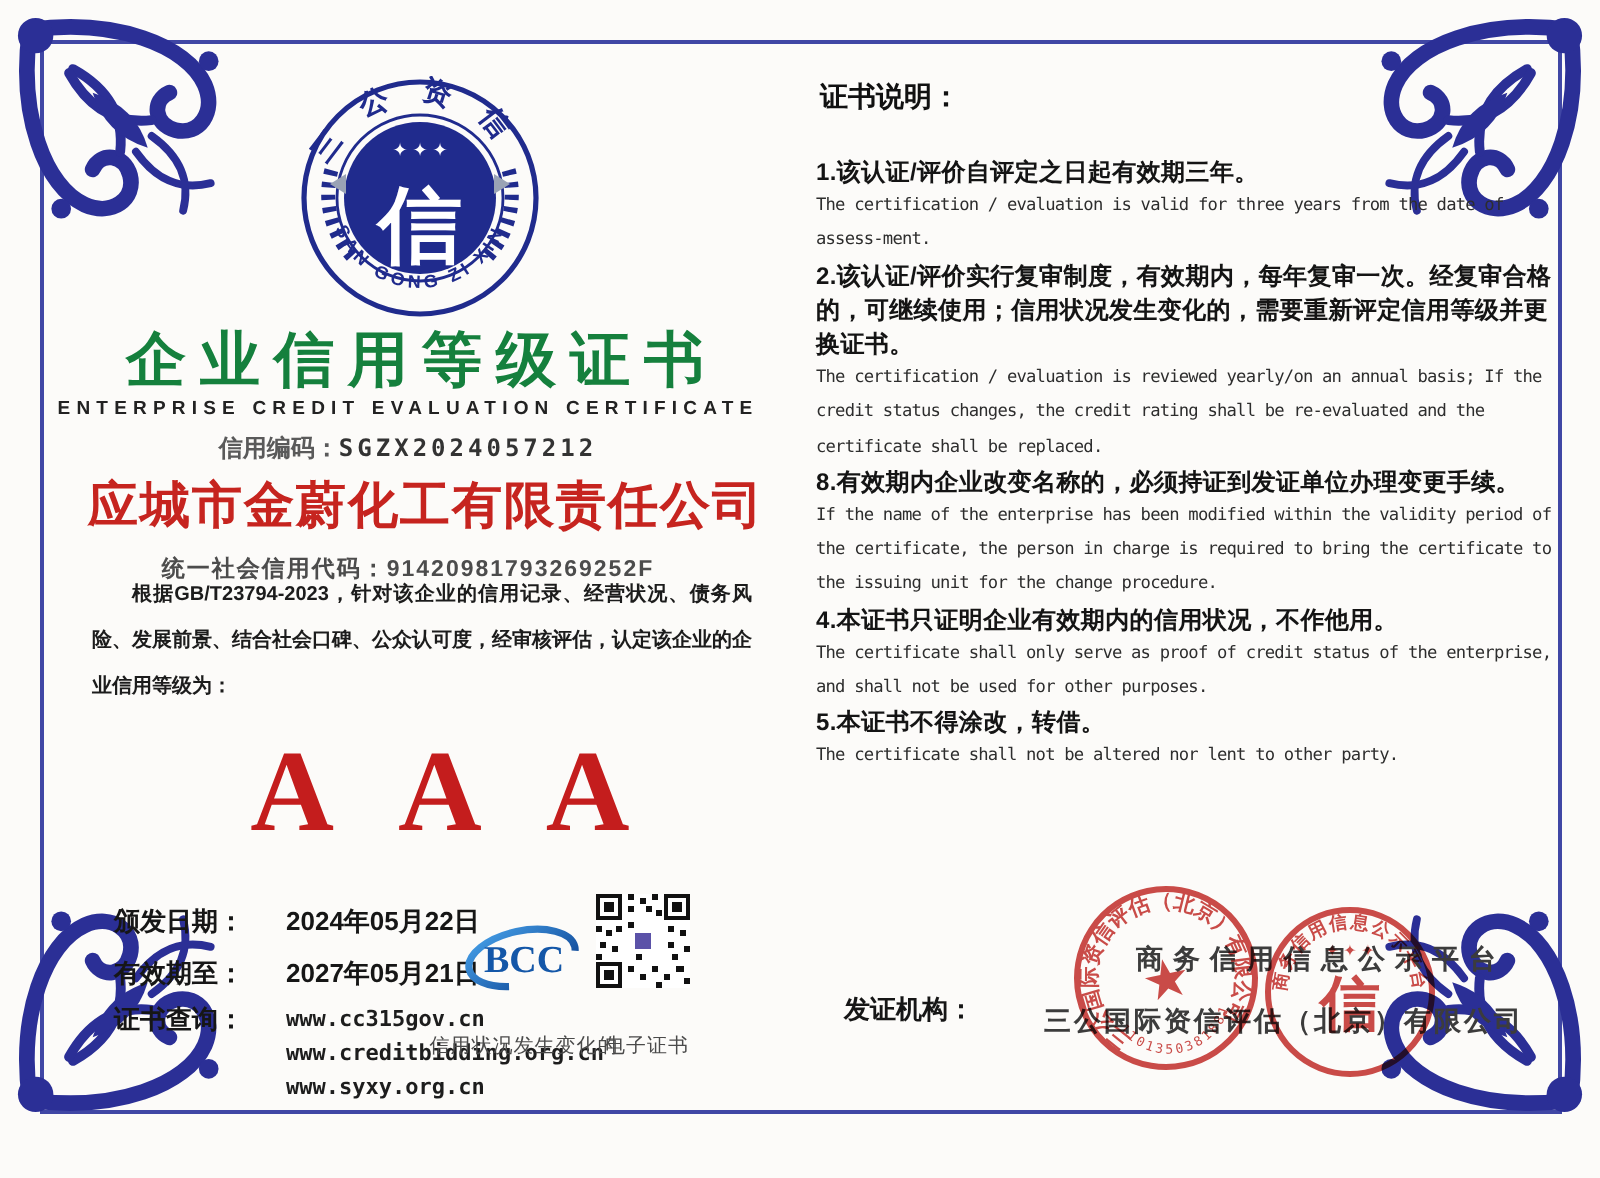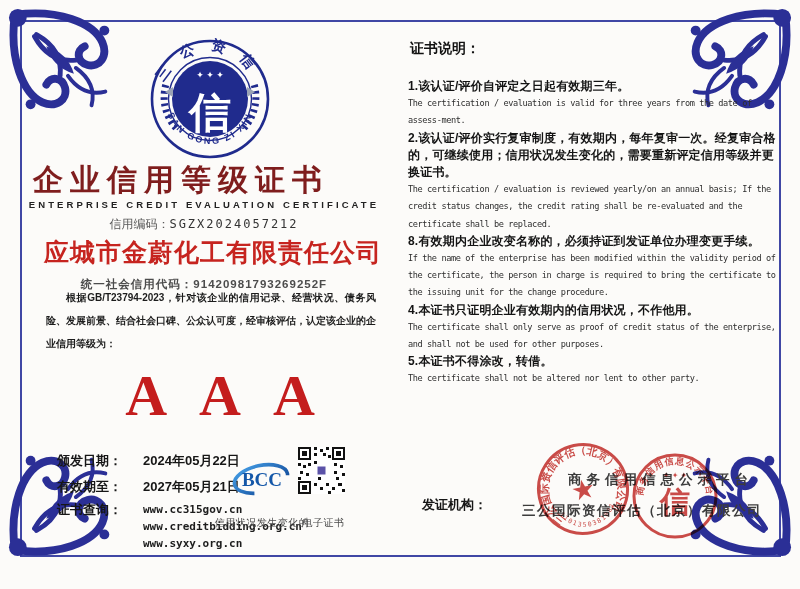--- a/index.html
+++ b/index.html
@@ -8,27 +8,27 @@
   .frame{position:absolute;left:20px;top:20px;width:761px;height:537px;
          border:2px solid #4047a5;box-sizing:border-box;}
   .corner{position:absolute;width:118px;height:118px;pointer-events:none;}
   .tl{left:7px;top:7px;}
   .tr{left:675px;top:7px;transform:scaleX(-1);}
   .bl{left:7px;top:440px;transform:scaleY(-1);}
   .br{left:675px;top:440px;transform:scale(-1,-1);}
 
   
   .logo{position:absolute;left:149px;top:38px;}
-  .title{position:absolute;left:26px;top:160px;width:356px;text-align:left;
-         font-size:30px;font-weight:bold;letter-spacing:7px;padding-left:7px;color:#7f1d1d;
+  .title{position:absolute;left:26px;top:160px;width:356px;text-align:center;
+         font-size:30px;font-weight:bold;letter-spacing:7px;padding-left:7px;color:#15803d;
          font-family:"Liberation Serif",serif;}
   .subtitle{position:absolute;left:26px;top:199px;width:356px;text-align:center;
             font-size:9.5px;font-weight:bold;letter-spacing:3.1px;color:#222;}
   .codeline{position:absolute;left:26px;top:216px;width:356px;text-align:center;
-            font-size:12px;font-weight:normal;color:#5a5a5a;}
+            font-size:12px;font-weight:bold;color:#5a5a5a;}
   .codeline .val{color:#333;letter-spacing:2px;font-family:"DejaVu Sans Mono",monospace;}
   .company{position:absolute;left:26px;top:236px;width:356px;text-align:right;
            font-size:25px;font-weight:bold;color:#c6241f;letter-spacing:1px;}
   .uscc{position:absolute;left:26px;top:277px;width:356px;text-align:center;
         font-size:11.5px;font-weight:bold;color:#4c4c4c;letter-spacing:1px;}
   .statement{position:absolute;left:46px;top:286px;width:330px;font-size:10px;
              font-weight:bold;line-height:23px;text-align:justify;text-indent:2em;color:#1c1c1c;}
   .rating{position:absolute;left:26px;top:362px;width:356px;text-align:center;
           font-family:"Liberation Serif",serif;font-weight:bold;font-size:58px;
           color:#c41d1d;letter-spacing:32px;padding-left:32px;}

